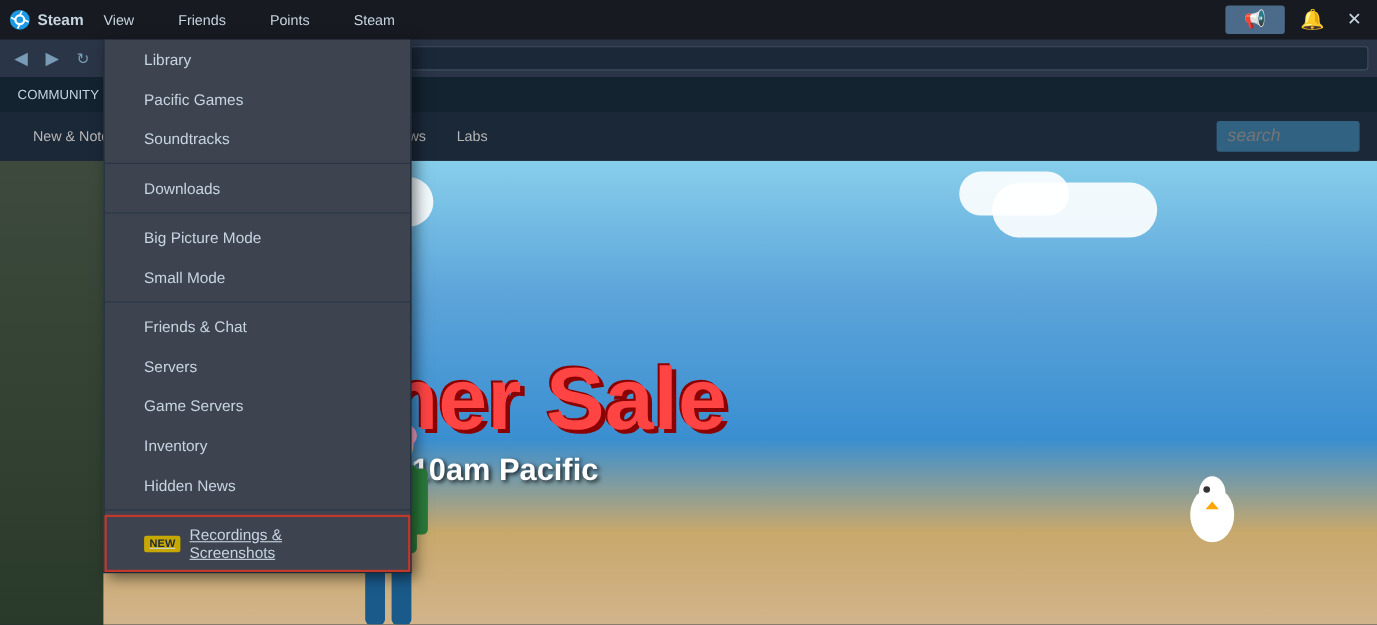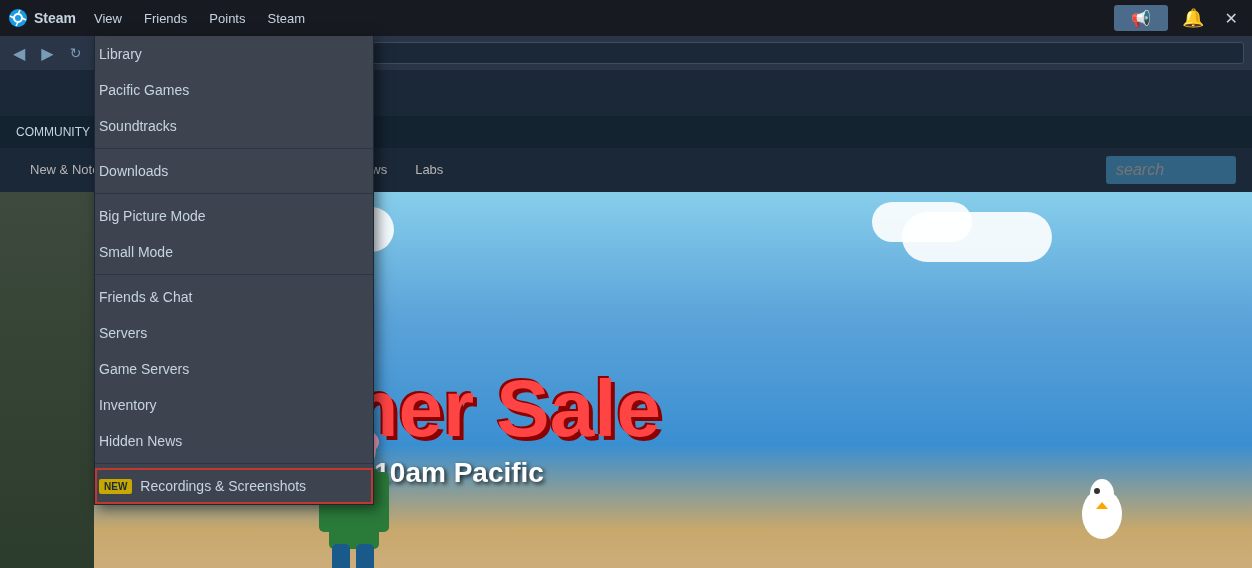--- a/index.html
+++ b/index.html
@@ -30,21 +30,21 @@
       font-size: 14px;
       font-weight: bold;
     }
     .steam-logo-icon {
       width: 20px;
       height: 20px;
     }
     .title-nav {
       display: flex;
       align-items: center;
-      gap: 2px;
+      gap: 20px;
       margin-left: 8px;
     }
     .title-nav-item {
       color: #c6d4df;
       font-size: 13px;
       padding: 4px 10px;
       cursor: pointer;
       border-radius: 3px;
     }
     .title-bar-right {
@@ -171,21 +171,20 @@
     }
     .account-bar {
       height: 32px;
       background: #132330;
       display: flex;
       align-items: center;
       padding: 0 16px;
       gap: 16px;
       position: relative;
       z-index: 90;
-      margin-top: 46px;
     }
     .account-links {
       display: flex;
       align-items: center;
       gap: 20px;
     }
     .account-link {
       color: #c6d4df;
       font-size: 12px;
       cursor: pointer;
@@ -279,21 +278,21 @@
       width: 280px;
       background: #3d4450;
       border: 1px solid #1b2838;
       border-top: none;
       z-index: 200;
       box-shadow: 4px 4px 12px rgba(0,0,0,0.5);
     }
     .dropdown-item {
       display: flex;
       align-items: center;
-      padding: 10px 4px;
+      padding: 10px 36px;
       color: #c6d4df;
       font-size: 14px;
       cursor: pointer;
       gap: 8px;
     }
     .dropdown-divider {
       height: 1px;
       background: #2a3547;
       margin: 4px 0;
     }
@@ -301,20 +300,21 @@
       background: #c6a800;
       color: #1b2838;
       font-size: 10px;
       font-weight: bold;
       padding: 2px 5px;
       border-radius: 2px;
     }
     .dropdown-item.highlighted {
       outline: 2px solid #c0392b;
       outline-offset: -2px;
+      text-decoration: underline;
     }
   </style>
 </head>
 <body>
 
 <div class="title-bar">
   <div class="steam-logo">
     <svg class="steam-logo-icon" viewBox="0 0 20 20">
       <circle cx="10" cy="10" r="9" fill="#1b9ae4"></circle>
       <circle cx="10" cy="10" r="4" fill="none" stroke="white" stroke-width="2"></circle>

